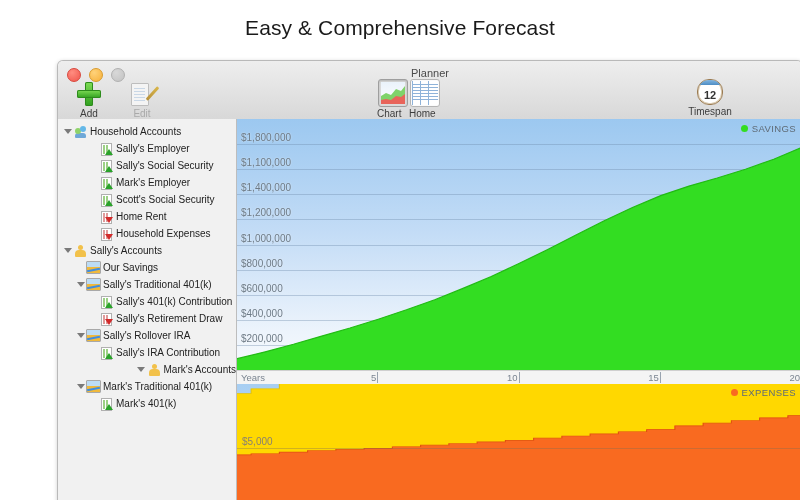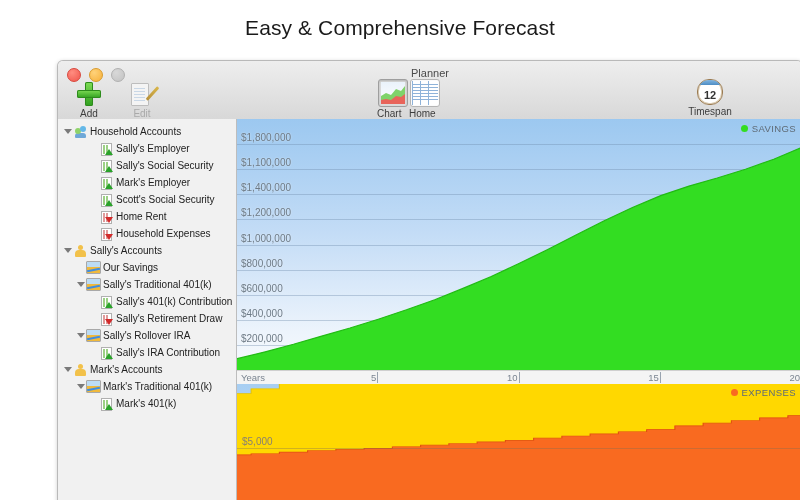--- a/index.html
+++ b/index.html
@@ -412,21 +412,21 @@
               <div class="i-flow inc">
                 <span class="bars">
                   <i></i>
                   <i></i>
                 </span>
                 <span class="arr"></span>
               </div>
             </span>
             <span class="lbl">Sally's IRA Contribution</span>
           </div>
-          <div class="row" style="padding-left: 4px;">
+          <div class="row" style="padding-left: 4px; justify-content: flex-end;">
             <span class="tw open"></span>
             <span class="ic">
               <div class="i-person">
                 <span class="hd"></span>
                 <span class="bd"></span>
               </div>
             </span>
             <span class="lbl">Mark's Accounts</span>
           </div>
           <div class="row" style="padding-left: 17px;">

